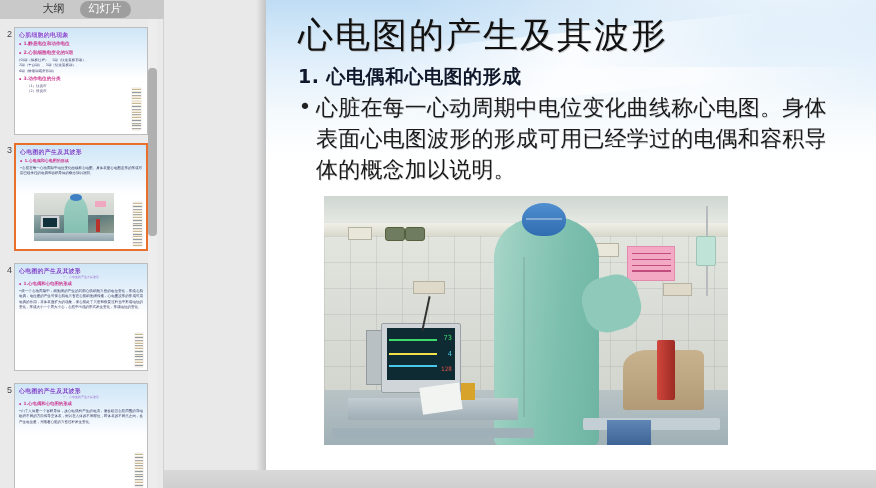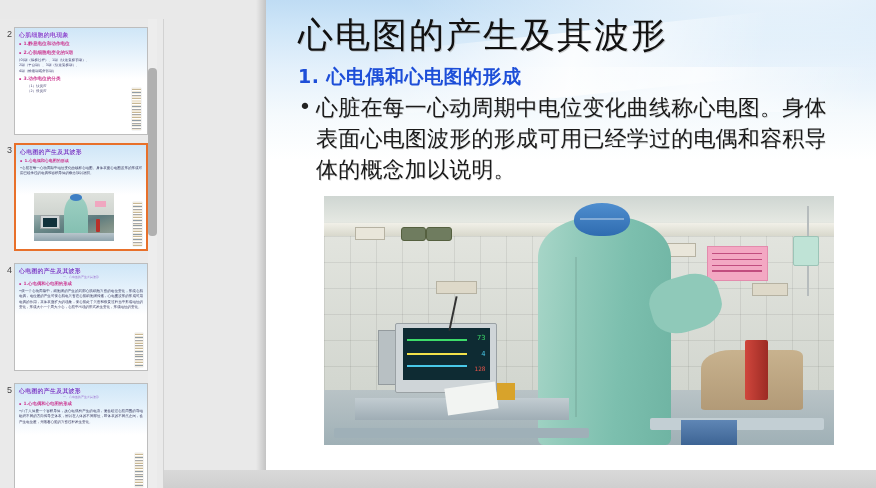--- a/index.html
+++ b/index.html
@@ -176,21 +176,21 @@
   #slide-title {
     position: absolute; left: 32px; top: 12px;
     font-size: 35px; font-weight: normal; color: #111111;
     font-family: "DejaVu Serif", "Liberation Serif", serif;
     letter-spacing: 2px;
     text-shadow: 1px 1px 0 rgba(170,170,170,.55);
     white-space: nowrap;
   }
   #slide-subtitle {
     position: absolute; left: 32px; top: 64px;
-    font-size: 19px; font-weight: bold; color: #1d4ed8;
+    font-size: 19px; font-weight: bold; color: #0f172a;
     font-family: "DejaVu Sans", "Liberation Sans", sans-serif;
     letter-spacing: .5px;
     white-space: nowrap;
   }
   #slide-body {
     position: absolute; left: 28px; top: 92px;
     width: 545px;
     display: flex;
   }
   #slide-bullet {
@@ -200,21 +200,21 @@
   #slide-body-text {
     font-size: 22px; line-height: 31px; color: #1a1a1a;
     font-family: "DejaVu Serif", "Liberation Serif", serif;
     letter-spacing: .2px;
     text-shadow: .7px .7px 0 rgba(180,180,180,.5);
   }
 
   
   #slide-photo {
     position: absolute; left: 58px; top: 196px;
-    width: 510px; height: 249px;
+    width: 404px; height: 249px;
     overflow: hidden;
     background: #fef9c3;
   }
   .ph { position: absolute; }
   .wall-top    { left:0; top:0; width:100%; height:11%;  background: linear-gradient(to bottom,#cfd6d2,#e6e9e3); }
   .wall-rail   { left:0; top:11%; width:100%; height:5%;  background: linear-gradient(to bottom,#f1f0e8,#d8d8cc); box-shadow:0 1px 2px rgba(0,0,0,.18); }
   .wall-tile   { left:0; top:16%; width:100%; height:62%;
                  background:
                    repeating-linear-gradient(to right, rgba(0,0,0,.07) 0 1px, rgba(0,0,0,0) 1px 26px),
                    repeating-linear-gradient(to bottom, rgba(0,0,0,.07) 0 1px, rgba(0,0,0,0) 1px 26px),
@@ -271,20 +271,24 @@
     background: linear-gradient(to bottom,#d9d9d9,#cfcfcf);
   }
 </style>
 </head>
 <body>
 
 <div id="app">
 
   <div id="left-pane">
 
+    <div id="tabbar">
+      <div class="tab">大纲</div>
+      <div class="tab active">幻灯片</div>
+    </div>
 
     <div id="thumb-scroll">
 
       <div class="thumb-row" style="top:8px; height:112px;">
         <div class="thumb-num">2</div>
         <div class="thumb-frame" style="height:108px;">
           <div class="mini">
             <div class="mini-inner">
               <div class="mini-title">心肌细胞的电现象</div>
               <div class="mini-b1">1.静息电位和动作电位</div>

